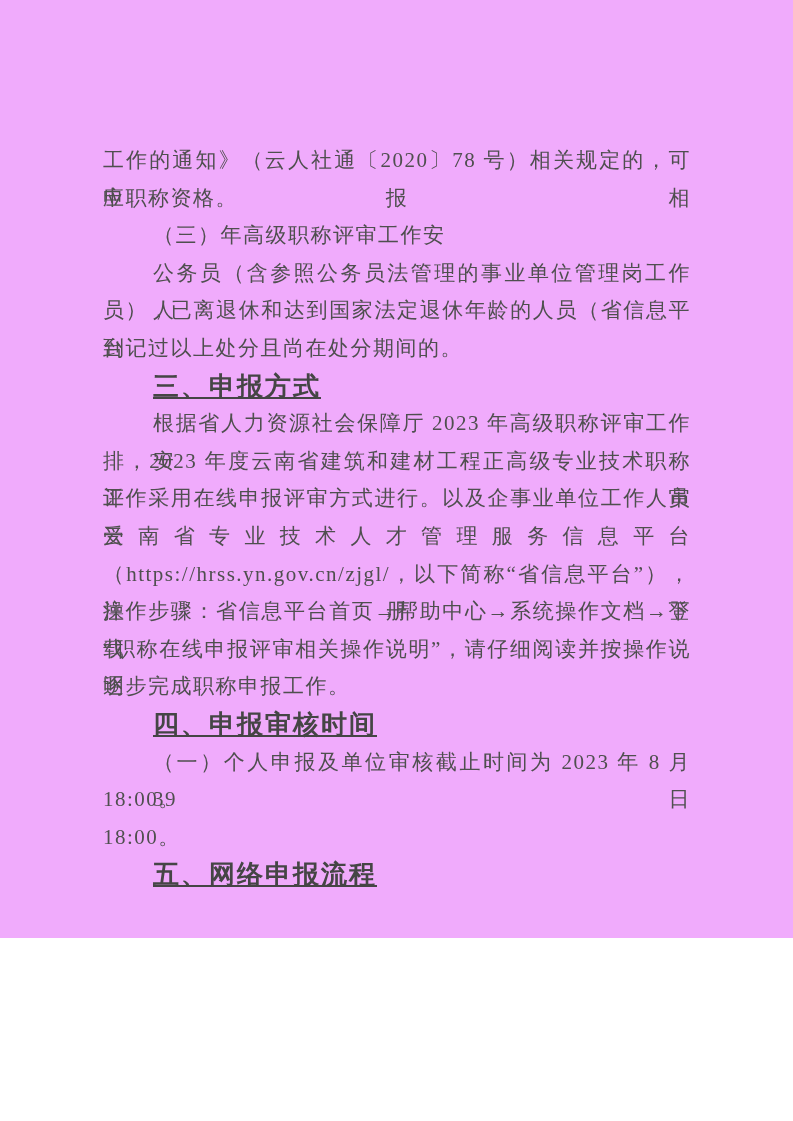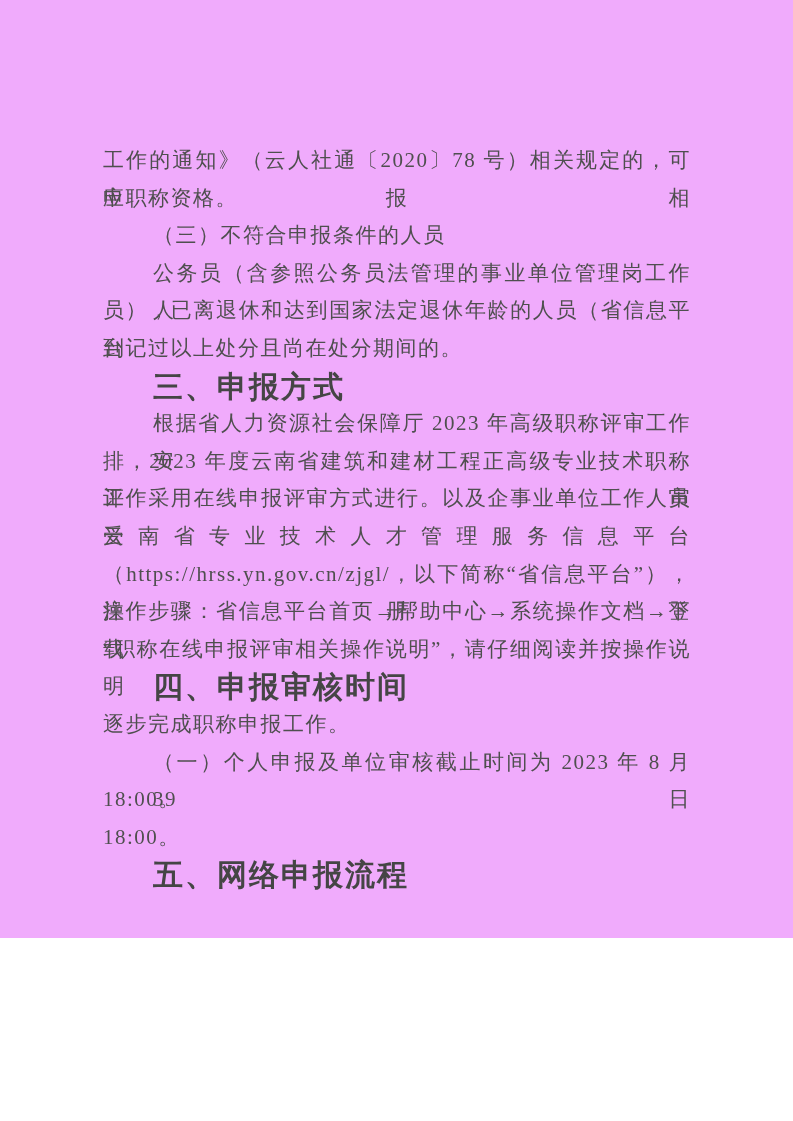--- a/index.html
+++ b/index.html
@@ -36,23 +36,24 @@
     text-align:justify;
     text-align-last:justify;
     text-justify:inter-character;
   }
   .line.indent{
     padding-left:50px;
   }
   .line.heading{
     font-family:"Liberation Sans","DejaVu Sans",sans-serif;
     font-weight:bold;
-    font-size:30px;
+    font-size:26px;
     letter-spacing:2px;
     color:var(--heading-text);
+    text-decoration:underline;
   }
   .page-number{
     position:absolute;
     left:592px;
     top:1040px;
     font-size:19px;
     letter-spacing:2px;
     color:var(--page-number-text);
     font-family:"Liberation Serif","DejaVu Serif",serif;
     white-space:pre;
@@ -66,34 +67,34 @@
     background:#ececea;
   }
 </style>
 </head>
 <body>
 
 <div class="page">
   <div class="doc-body">
       <div class="line justify">工作的通知》（云人社通〔2020〕78 号）相关规定的，可申报相</div>
       <div class="line">应职称资格。</div>
-      <div class="line indent">（三）不符合申报条件的人员</div>
+      <div class="line indent">（三）年高级职称评审工作安</div>
       <div class="line indent justify">公务员（含参照公务员法管理的事业单位管理岗工作人</div>
       <div class="line justify">员），已离退休和达到国家法定退休年龄的人员（省信息平台</div>
       <div class="line">到记过以上处分且尚在处分期间的。</div>
       <div class="line indent heading">三、申报方式</div>
       <div class="line indent justify">根据省人力资源社会保障厅 2023 年高级职称评审工作安</div>
       <div class="line justify">排，2023 年度云南省建筑和建材工程正高级专业技术职称评审</div>
       <div class="line justify">工作采用在线申报评审方式进行。以及企事业单位工作人员受</div>
       <div class="line justify">云南省专业技术人才管理服务信息平台</div>
       <div class="line justify">（https://hrss.yn.gov.cn/zjgl/，以下简称“省信息平台”），注册登</div>
       <div class="line justify">操作步骤：省信息平台首页→帮助中心→系统操作文档→下载</div>
       <div class="line justify">“职称在线申报评审相关操作说明”，请仔细阅读并按操作说明</div>
+      <div class="line">逐步完成职称申报工作。</div>
       <div class="line indent heading">四、申报审核时间</div>
-      <div class="line">逐步完成职称申报工作。</div>
       <div class="line indent justify">（一）个人申报及单位审核截止时间为 2023 年 8 月 39 日</div>
       <div class="line">18:00。</div>
       <div class="line">18:00。</div>
       <div class="line indent heading">五、网络申报流程</div>
     </div>
   <div class="page-number">— 3 —</div>
   <div class="scan-smudge"></div>
 </div>
 
 </body></html>

